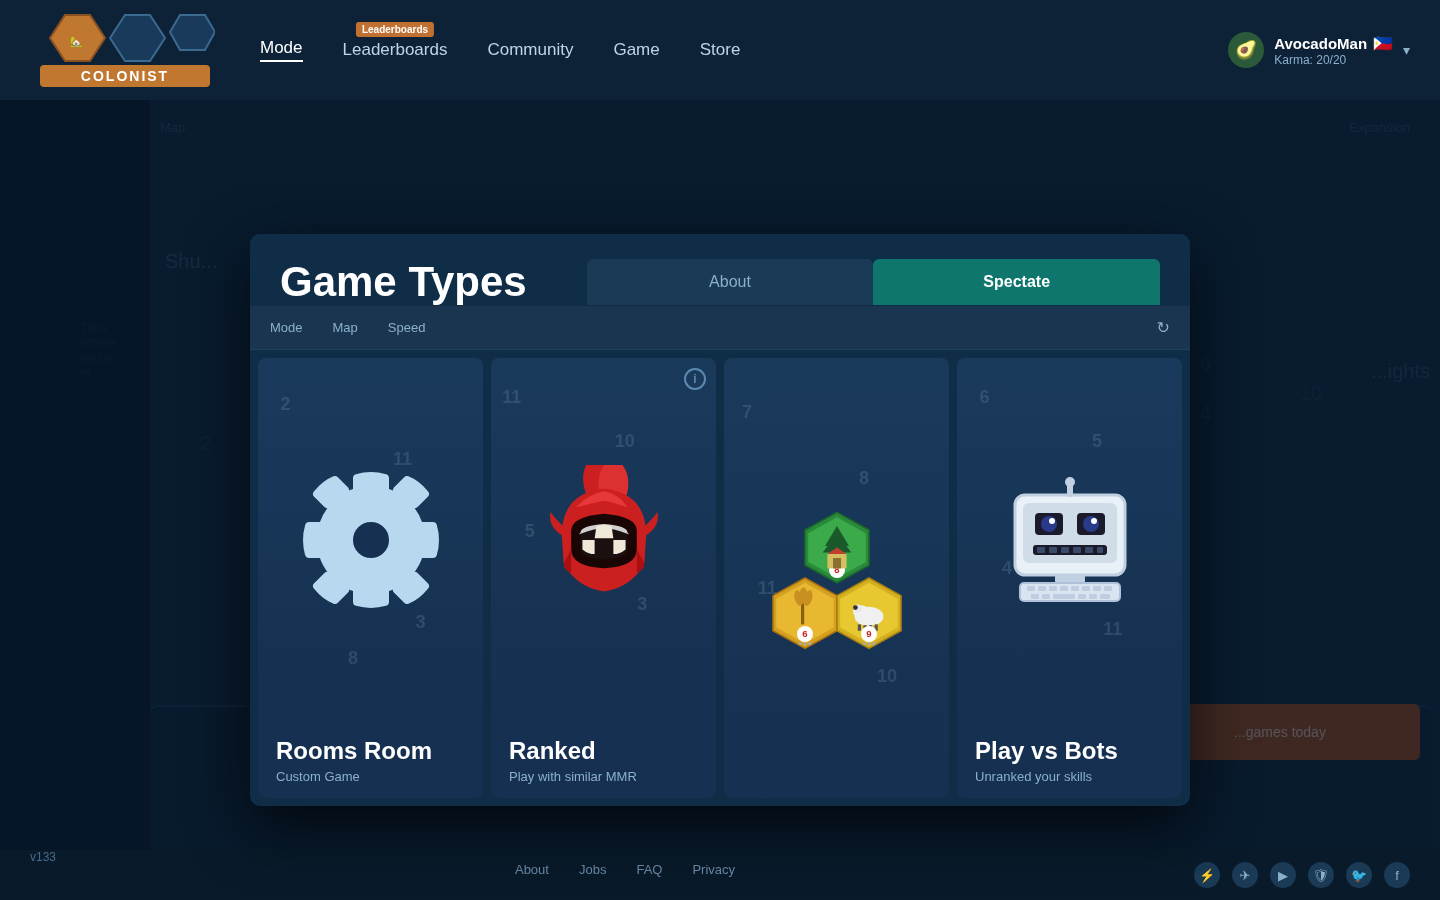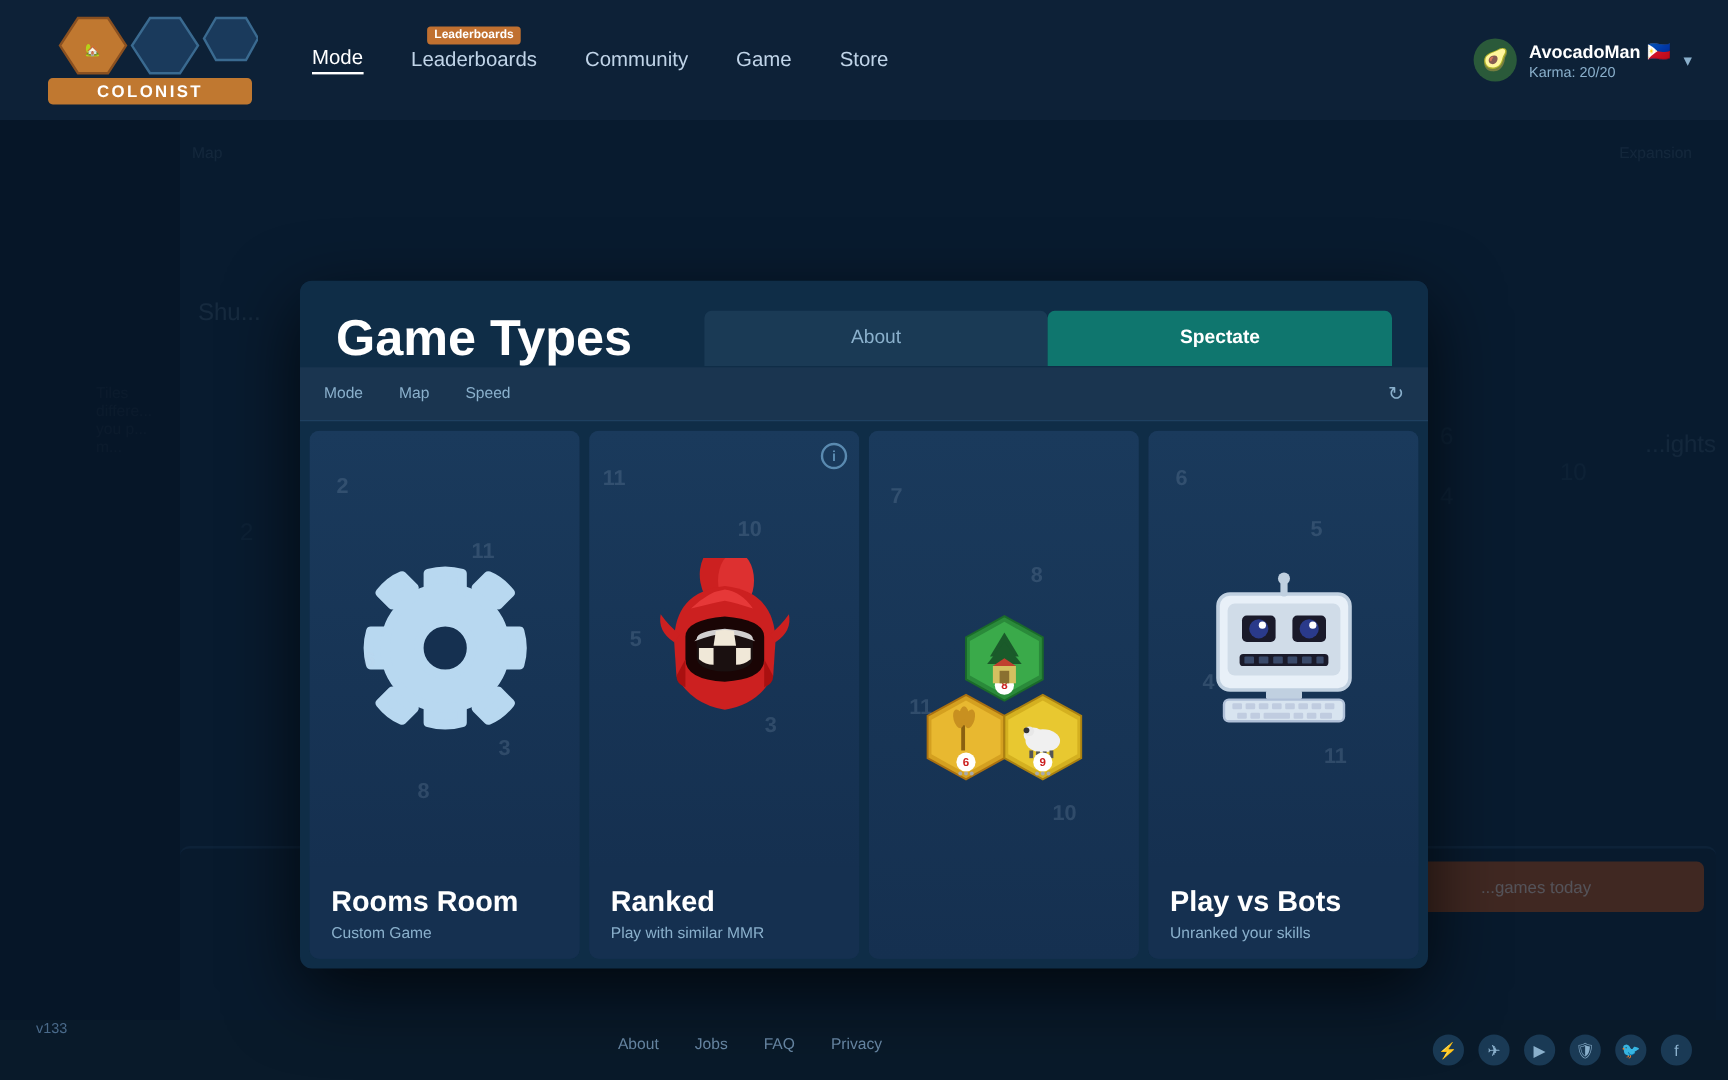--- a/index.html
+++ b/index.html
@@ -408,21 +408,21 @@
     <text x="960" y="270" fill="#8ab0cc" font-size="20">6</text>
     <text x="960" y="380" fill="#8ab0cc" font-size="20">4</text>
     <text x="1060" y="270" fill="#8ab0cc" font-size="20">5</text>
     <text x="1060" y="320" fill="#8ab0cc" font-size="20">11</text>
     <text x="1200" y="270" fill="#8ab0cc" font-size="20">6</text>
     <text x="1200" y="320" fill="#8ab0cc" font-size="20">4</text>
     <text x="1300" y="300" fill="#8ab0cc" font-size="20">10</text>
   </svg>
 
   <div style="position:absolute; bottom:45px; left:150px; right:10px; height:150px; background:rgba(15,35,60,0.5); border-radius:8px 8px 0 0; border-top:2px solid #1e4060;"></div>
-  <div style="position:absolute; bottom:140px; right:20px; width:280px; height:42px; background:#b05020; border-radius:6px; display:flex; align-items:center; justify-content:center; color:rgba(255,255,255,0.7); font-size:14px;">...games today</div>
+  <div style="position:absolute; bottom:140px; right:20px; width:280px; height:56px; background:#b05020; border-radius:6px; display:flex; align-items:center; justify-content:center; color:rgba(255,255,255,0.7); font-size:14px;">...games today</div>
 
   <div style="position:absolute; top:0; left:0; width:150px; height:100%; background:rgba(8,20,35,0.6);"></div>
 </div>
 
 <div class="modal-overlay">
   <div class="modal">
 
     <div class="modal-header">
       <div class="modal-title">Game Types</div>
       <div class="modal-tabs">

